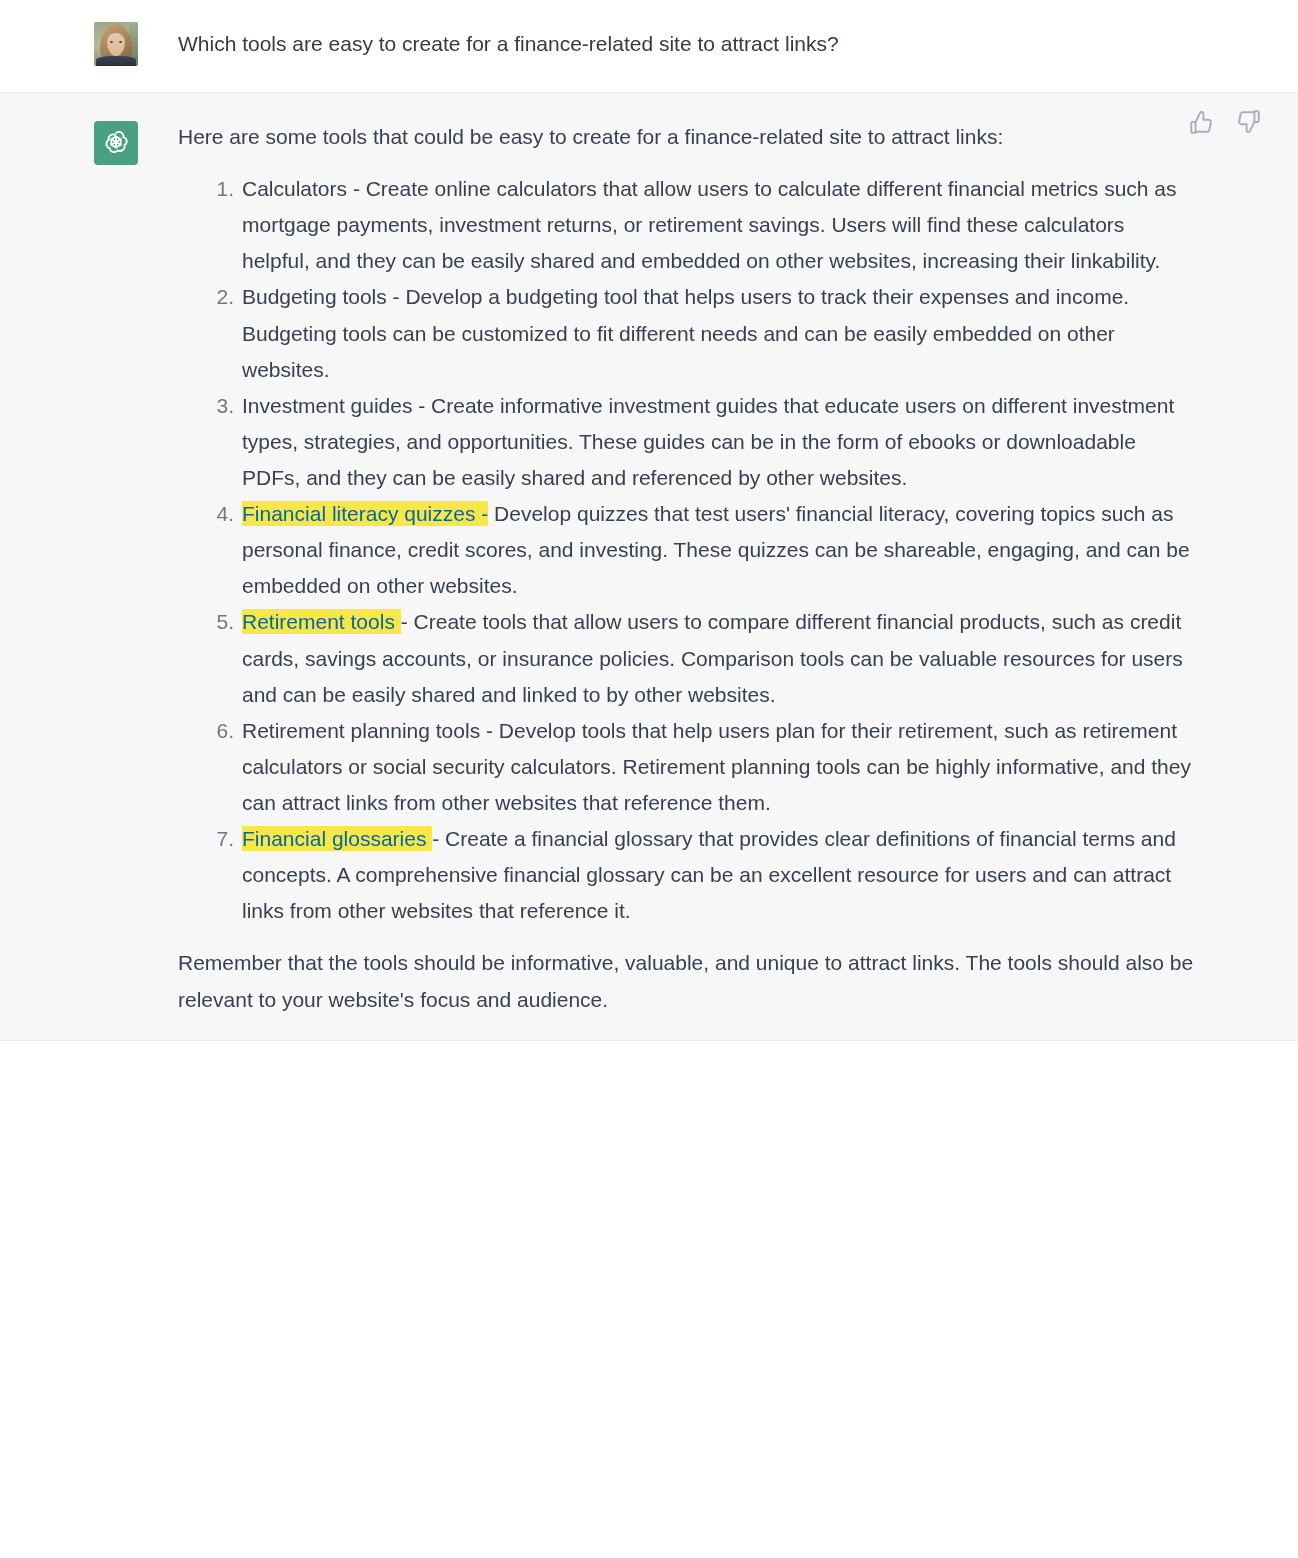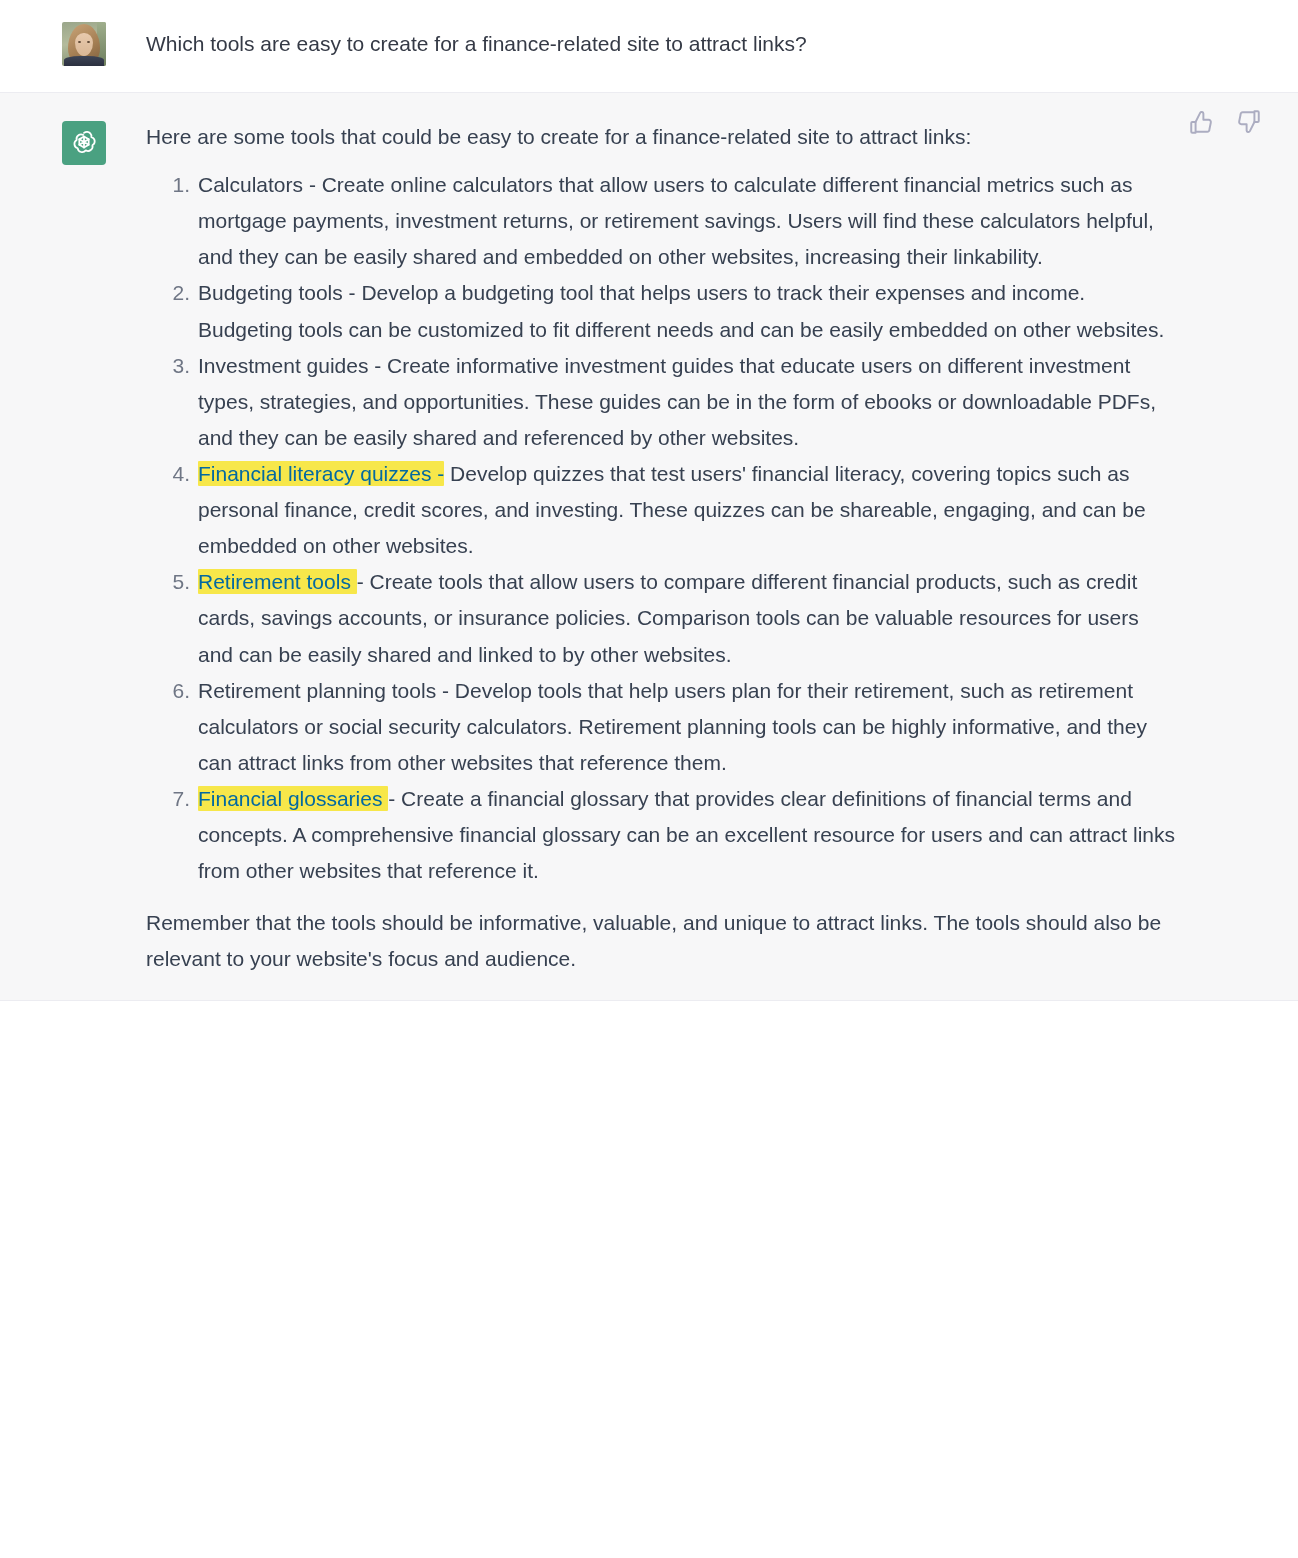--- a/index.html
+++ b/index.html
@@ -23,21 +23,21 @@
   }
   .turn-assistant {
     background: #f7f7f8;
     border-bottom: 1px solid #ececf1;
     padding: 26px 0 22px 0;
     position: relative;
   }
   .row {
     display: flex;
     align-items: flex-start;
-    padding-left: 62px;
+    padding-left: 94px;
     padding-right: 40px;
     position: relative;
   }
   .avatar-wrap {
     flex: 0 0 auto;
     width: 44px;
     margin-top: 2px;
   }
   
   .avatar-photo {
@@ -110,21 +110,21 @@
     padding-top: 6px;
     font-size: 21px;
   }
   .msg p {
     margin: 0 0 0 0;
   }
   .msg p.intro { margin-bottom: 12px; }
   .msg p.outro { margin-top: 16px; }
 
   ol.tool-list {
-    margin: 4px;
+    margin: 16px;
     padding: 0 0 0 0;
     list-style: none;
     counter-reset: item;
   }
   ol.tool-list > li {
     counter-increment: item;
     position: relative;
     padding-left: 48px;
     margin: 0 0 0 0;
   }

